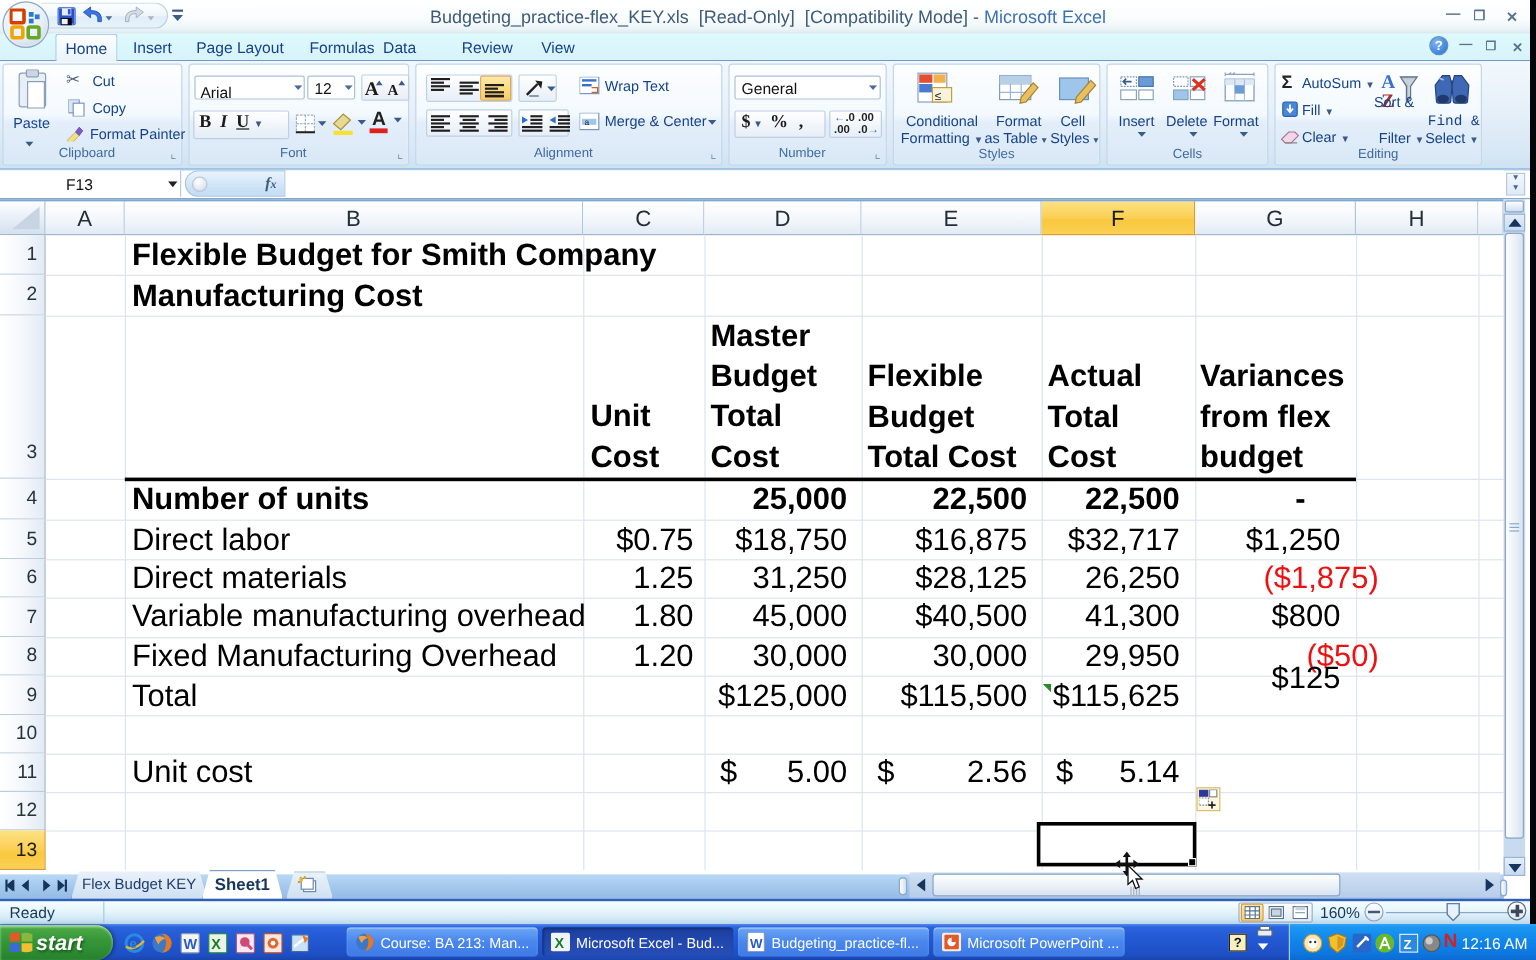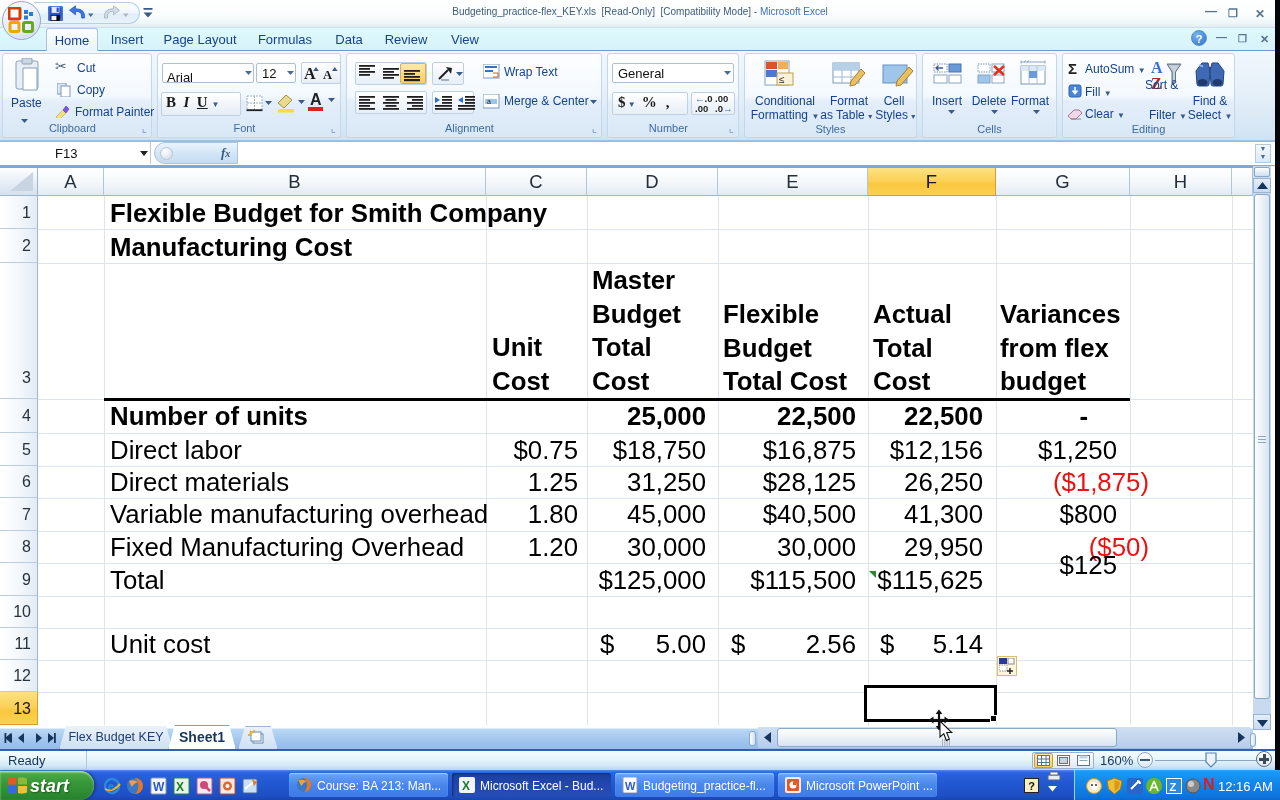--- a/index.html
+++ b/index.html
@@ -4,21 +4,21 @@
 <style>
 * { margin:0; padding:0; box-sizing:border-box; }
 html,body { width:1280px; height:800px; overflow:hidden; }
 body { font-family:"Liberation Sans", sans-serif; position:relative; background:#fff; }
 .abs { position:absolute; }
 
 
 #titlebar { left:0; top:0; width:1280px; height:28px;
   background:linear-gradient(#ffffff, #fafdfe 55%, #eef6f9 85%, #e2edf2);
   border-bottom:1px solid #cfe0ea; }
-#titletext { left:0; top:6px; width:1280px; text-align:center; font-size:10px; color:#3e5a78; }
+#titletext { left:0; top:6px; width:1280px; text-align:center; font-size:15px; color:#3e5a78; }
 #titletext .mx { color:#3f6fae; }
 
 
 #officebtn { left:2px; top:1px; width:39px; height:39px; border-radius:50%;
   background:radial-gradient(circle at 40% 30%, #ffffff, #e7eef7 55%, #b9c9dd 100%);
   border:1px solid #8ea8c4; box-shadow:inset 0 0 2px #fff; z-index:60; }
 
 
 #qat { left:34px; top:2px; width:106px; height:22px; border-radius:0 11px 11px 0;
   background:linear-gradient(#fdfeff,#eef6fc 50%,#dfeef9 55%,#e8f3fa);
@@ -130,21 +130,21 @@
 </svg>
 
 <div class="abs winbtn" style="left:1205px;top:4px;">—</div>
 <div class="abs winbtn" style="left:1228px;top:7px;font-size:11px;">❐</div>
 <div class="abs winbtn" style="left:1255px;top:7px;">✕</div>
 <div class="abs" id="tabstrip"></div>
 <div class="rtab" id="tab-home" style="left:46px;width:52px;">Home</div>
 <div class="rtab" style="left:104px;width:46px;">Insert</div>
 <div class="rtab" style="left:158px;width:84px;">Page Layout</div>
 <div class="rtab" style="left:250px;width:70px;">Formulas</div>
-<div class="rtab" style="left:328px;width:42px;text-align:center;">Data</div>
+<div class="rtab" style="left:312px;width:42px;text-align:center;">Data</div>
 <div class="rtab" style="left:378px;width:56px;">Review</div>
 <div class="rtab" style="left:442px;width:46px;">View</div>
 
 <div class="abs" style="left:1191px;top:30px;width:16px;height:16px;border-radius:50%;background:radial-gradient(circle at 35% 30%,#7db6ef,#2a6fd0);border:1px solid #5a90c8;color:#fff;font-size:11px;font-weight:bold;text-align:center;line-height:16px;">?</div>
 <div class="abs winbtn" style="left:1216px;top:31px;font-size:11px;">—</div>
 <div class="abs winbtn" style="left:1238px;top:33px;font-size:10px;">❐</div>
 <div class="abs winbtn" style="left:1260px;top:33px;font-size:11px;">✕</div>
 <div class="abs" id="ribbon"></div>
 
 <div class="rgroup" style="left:2px;width:150px;">
@@ -415,21 +415,21 @@
   <div class="rtext" style="position:absolute;left:82px;top:24px;width:46px;text-align:left;">Sort &amp;</div>
   <div class="rtext" style="position:absolute;left:82px;top:54px;width:46px;text-align:center;">Filter <span style="font-size:8px;color:#3a5a8a;">▼</span></div>
   <svg style="position:absolute;left:132px;top:5px" width="34" height="32">
     <rect x="11" y="8" width="8" height="6" fill="#35589e"></rect>
     <path d="M7 4 h6 l2 8 -1 13 a2 2 0 0 1 -2 2 h-8 a2 2 0 0 1 -2 -2 L1 12 z" fill="#3f69b4" stroke="#24457e"></path>
     <path d="M23 4 h-6 l-2 8 1 13 a2 2 0 0 0 2 2 h8 a2 2 0 0 0 2 -2 L29 12 z" fill="#3f69b4" stroke="#24457e"></path>
     <ellipse cx="7.5" cy="23.5" rx="5" ry="3.5" fill="#1e3a6e"></ellipse>
     <ellipse cx="22.5" cy="23.5" rx="5" ry="3.5" fill="#1e3a6e"></ellipse>
     <path d="M4 6 l4 1.5" stroke="#9ec6ea" stroke-width="1.5"></path>
   </svg>
-  <div class="rtext" style="position:absolute;left:124px;top:40px;width:46px;text-align:center;">Find &amp;</div>
+  <div class="rtext" style="position:absolute;left:124px;top:40px;width:46px;text-align:right;font-family:Liberation Mono, monospace;">Find &amp;</div>
   <div class="rtext" style="position:absolute;left:124px;top:54px;width:46px;text-align:center;">Select <span style="font-size:8px;color:#3a5a8a;">▼</span></div>
 </div>
 
 <div class="abs" id="fbar"></div>
 <div class="abs" id="namebox"></div>
 <div class="abs" style="left:55px;top:146px;font-size:13px;color:#111;">F13</div>
 <svg class="abs" style="left:140px;top:151px" width="9" height="6">
     <path d="M0 0h8l-4 5z" fill="#222"></path>
   </svg>
 <div class="abs" id="fxpill"></div>
@@ -505,21 +505,21 @@
 <div class="ctext" style="left:110px;top:402px;font-weight:bold;">Number of units</div>
 <div class="ctext num" style="left:587px;top:402px;width:119px;font-weight:bold;">25,000</div>
 <div class="ctext num" style="left:718px;top:402px;width:138px;font-weight:bold;">22,500</div>
 <div class="ctext num" style="left:868px;top:402px;width:115px;font-weight:bold;">22,500</div>
 <div class="ctext num" style="left:996px;top:402px;width:92px;font-weight:bold;">-</div>
 
 <div class="ctext" style="left:110px;top:436px;">Direct labor</div>
 <div class="ctext num" style="left:486px;top:436px;width:92px;">$0.75</div>
 <div class="ctext num" style="left:587px;top:436px;width:119px;">$18,750</div>
 <div class="ctext num" style="left:718px;top:436px;width:138px;">$16,875</div>
-<div class="ctext num" style="left:868px;top:436px;width:115px;">$12,156</div>
+<div class="ctext num" style="left:868px;top:436px;width:115px;">$32,717</div>
 <div class="ctext num" style="left:996px;top:436px;width:121px;">$1,250</div>
 
 <div class="ctext" style="left:110px;top:468px;">Direct materials</div>
 <div class="ctext num" style="left:486px;top:468px;width:92px;">1.25</div>
 <div class="ctext num" style="left:587px;top:468px;width:119px;">31,250</div>
 <div class="ctext num" style="left:718px;top:468px;width:138px;">$28,125</div>
 <div class="ctext num" style="left:868px;top:468px;width:115px;">26,250</div>
 <div class="ctext num red" style="left:996px;top:468px;width:129px;">($1,875)</div>
 
 <div class="ctext" style="left:110px;top:500px;">Variable manufacturing overhead</div>

